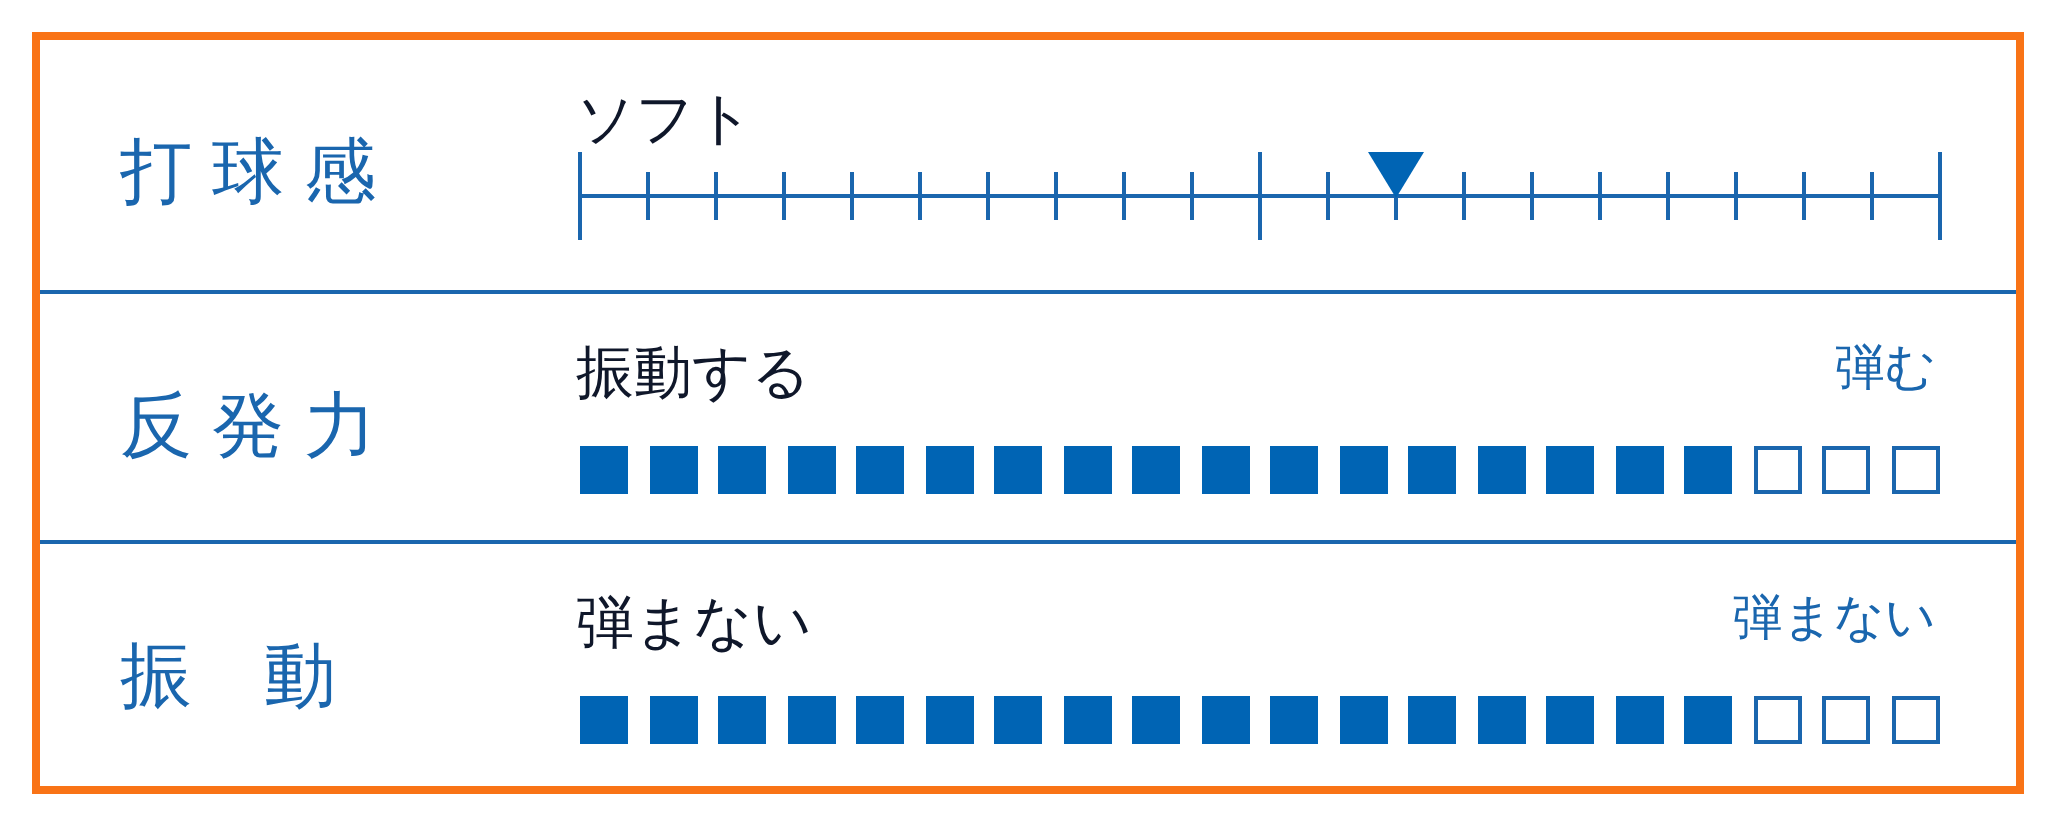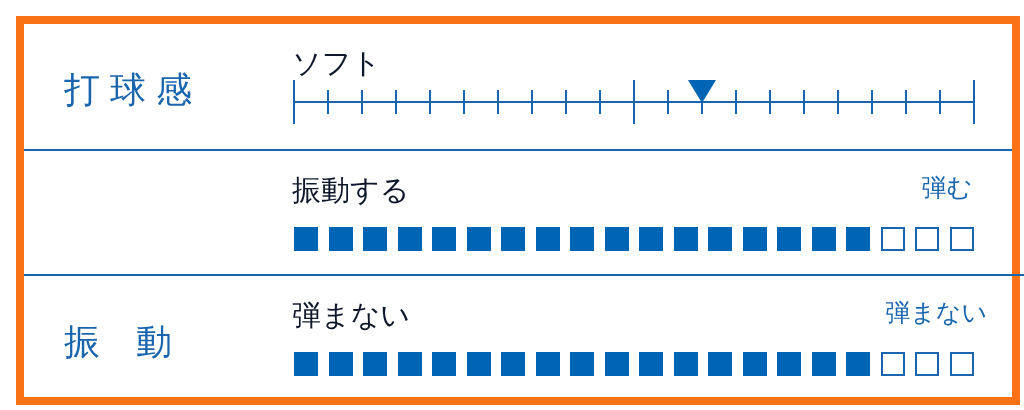--- a/index.html
+++ b/index.html
@@ -1,23 +1,23 @@
 <!DOCTYPE html>
 <html><head>
 <meta charset="utf-8">
 <style>
   html, body { margin: 0; padding: 0; background: #ffffff; }
   body { width: 1024px; height: 410px; position: relative; overflow: hidden;
          font-family: "DejaVu Sans", sans-serif; color: #1a66ae; }
   .frame { position: absolute; left: 16px; top: 16px; width: 988px; height: 373px;
-           border: 8px solid #f97316; box-sizing: content-box; }
+           border: 4px solid #f97316; box-sizing: content-box; }
   .row { position: absolute; left: 0; width: 988px; }
   .row.r1 { top: 0; height: 125px; }
   .row.r2 { top: 125px; height: 125px; border-top: 2px solid #1a66ae; }
-  .row.r3 { top: 250px; height: 123px; border-top: 2px solid #1a66ae; padding-left: 15px; }
+  .row.r3 { top: 250px; height: 123px; border-top: 2px solid #1a66ae; }
   .label { position: absolute; left: 40px; top: 42px; font-size: 36px; letter-spacing: 10px;
            color: #1a66ae; white-space: pre; }
   .r3 .label { letter-spacing: 0; }
   .left-cap { position: absolute; left: 268px; top: 20px; font-size: 29px; color: #0f172a; text-align: center; }
   .right-cap { position: absolute; right: 40px; top: 20px; font-size: 25px; color: #1a66ae; text-align: right; }
   .scale { position: absolute; left: 0; top: 0; width: 988px; height: 125px; }
   .squares { position: absolute; left: 270px; top: 76px; height: 24px; }
   .sq { position: absolute; top: 0; width: 24px; height: 24px; box-sizing: border-box; }
   .sq.filled { background: #0064b4; }
   .sq.empty { background: #ffffff; border: 2px solid #1a66ae; }
@@ -49,20 +49,21 @@
         <line x1="780" y1="66" x2="780" y2="90" stroke="#1a66ae" stroke-width="2"></line>
         <line x1="814" y1="66" x2="814" y2="90" stroke="#1a66ae" stroke-width="2"></line>
         <line x1="848" y1="66" x2="848" y2="90" stroke="#1a66ae" stroke-width="2"></line>
         <line x1="882" y1="66" x2="882" y2="90" stroke="#1a66ae" stroke-width="2"></line>
         <line x1="916" y1="66" x2="916" y2="90" stroke="#1a66ae" stroke-width="2"></line>
         <line x1="950" y1="56" x2="950" y2="100" stroke="#1a66ae" stroke-width="2"></line>
         <polygon points="664,56 692,56 678,79" fill="#0064b4"></polygon>
       </svg>
   </div>
   <div class="row r2">
+    <div class="label">反発力</div>
     <div class="left-cap">振動する</div>
     <div class="right-cap">弾む</div>
     <div class="squares">
         <div class="sq filled" style="left: 0px;"></div>
         <div class="sq filled" style="left: 34.5px;"></div>
         <div class="sq filled" style="left: 69px;"></div>
         <div class="sq filled" style="left: 103.5px;"></div>
         <div class="sq filled" style="left: 138px;"></div>
         <div class="sq filled" style="left: 172.5px;"></div>
         <div class="sq filled" style="left: 207px;"></div>

